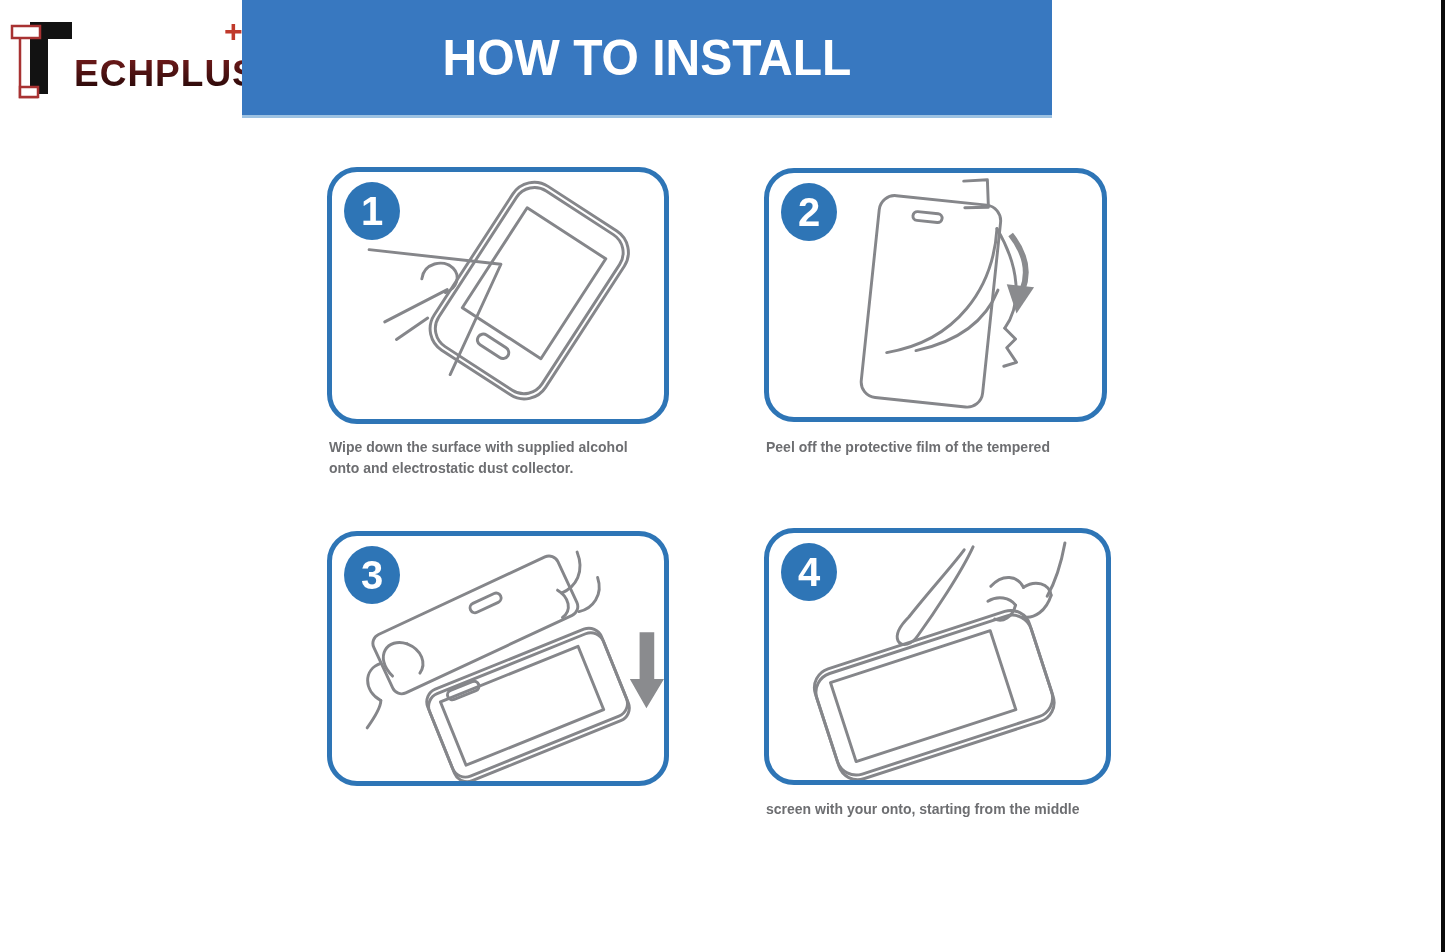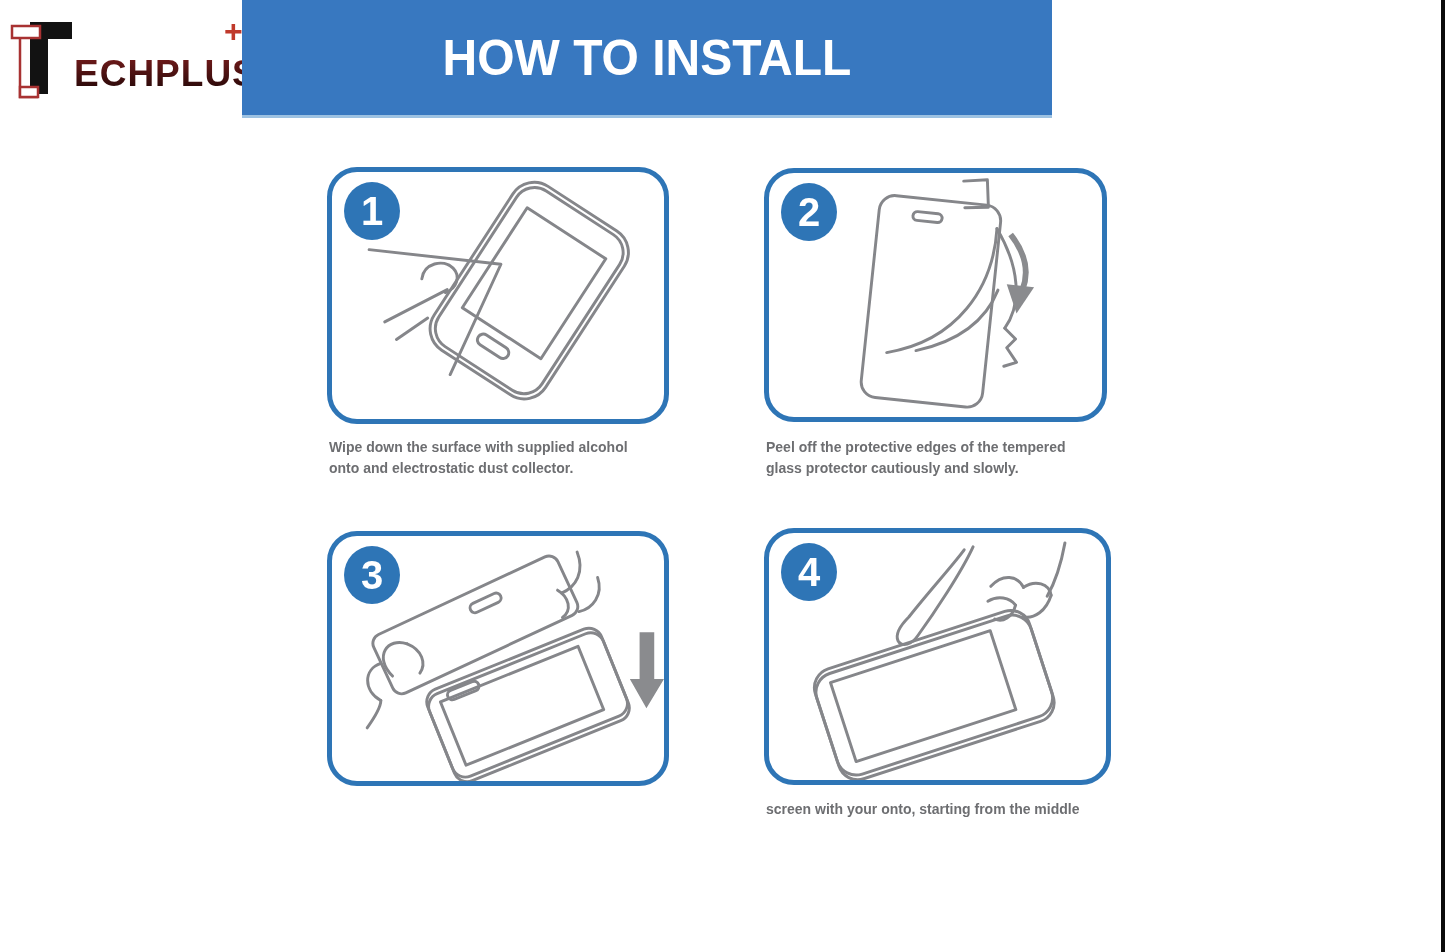--- a/index.html
+++ b/index.html
@@ -112,22 +112,21 @@
         <path d="M241,159 L252,170 L243,179 L253,194 L240,198"></path>
         <path d="M150,182 C196,172 222,150 234,120"></path>
       </g>
       <g>
         <path class="arrow-stroke" d="M247,63 C262,82 266,102 259,120"></path>
         <polygon class="solid-gray" points="243,114 271,117 253,144"></polygon>
       </g>
     </svg>
   </div>
   <div class="caption" id="cap2">
-    <div>Peel off the protective edges of the tempered</div>
-    <div>glass protector cautiously and slowly.</div>
+    <div>Peel off the protective film of the tempered</div>
   </div>
 
   <div class="panel" id="panel3">
     <div class="badge">
       <span>3</span>
     </div>
     <svg class="illus" viewBox="0 0 340 250">
       <polygon class="solid-gray" points="315,98 330,98 330,146 340,146 322,176 305,146 315,146"></polygon>
       <g class="art" transform="rotate(-22 200 168)">
         <rect x="103" y="122" width="192" height="96" rx="14"></rect>

